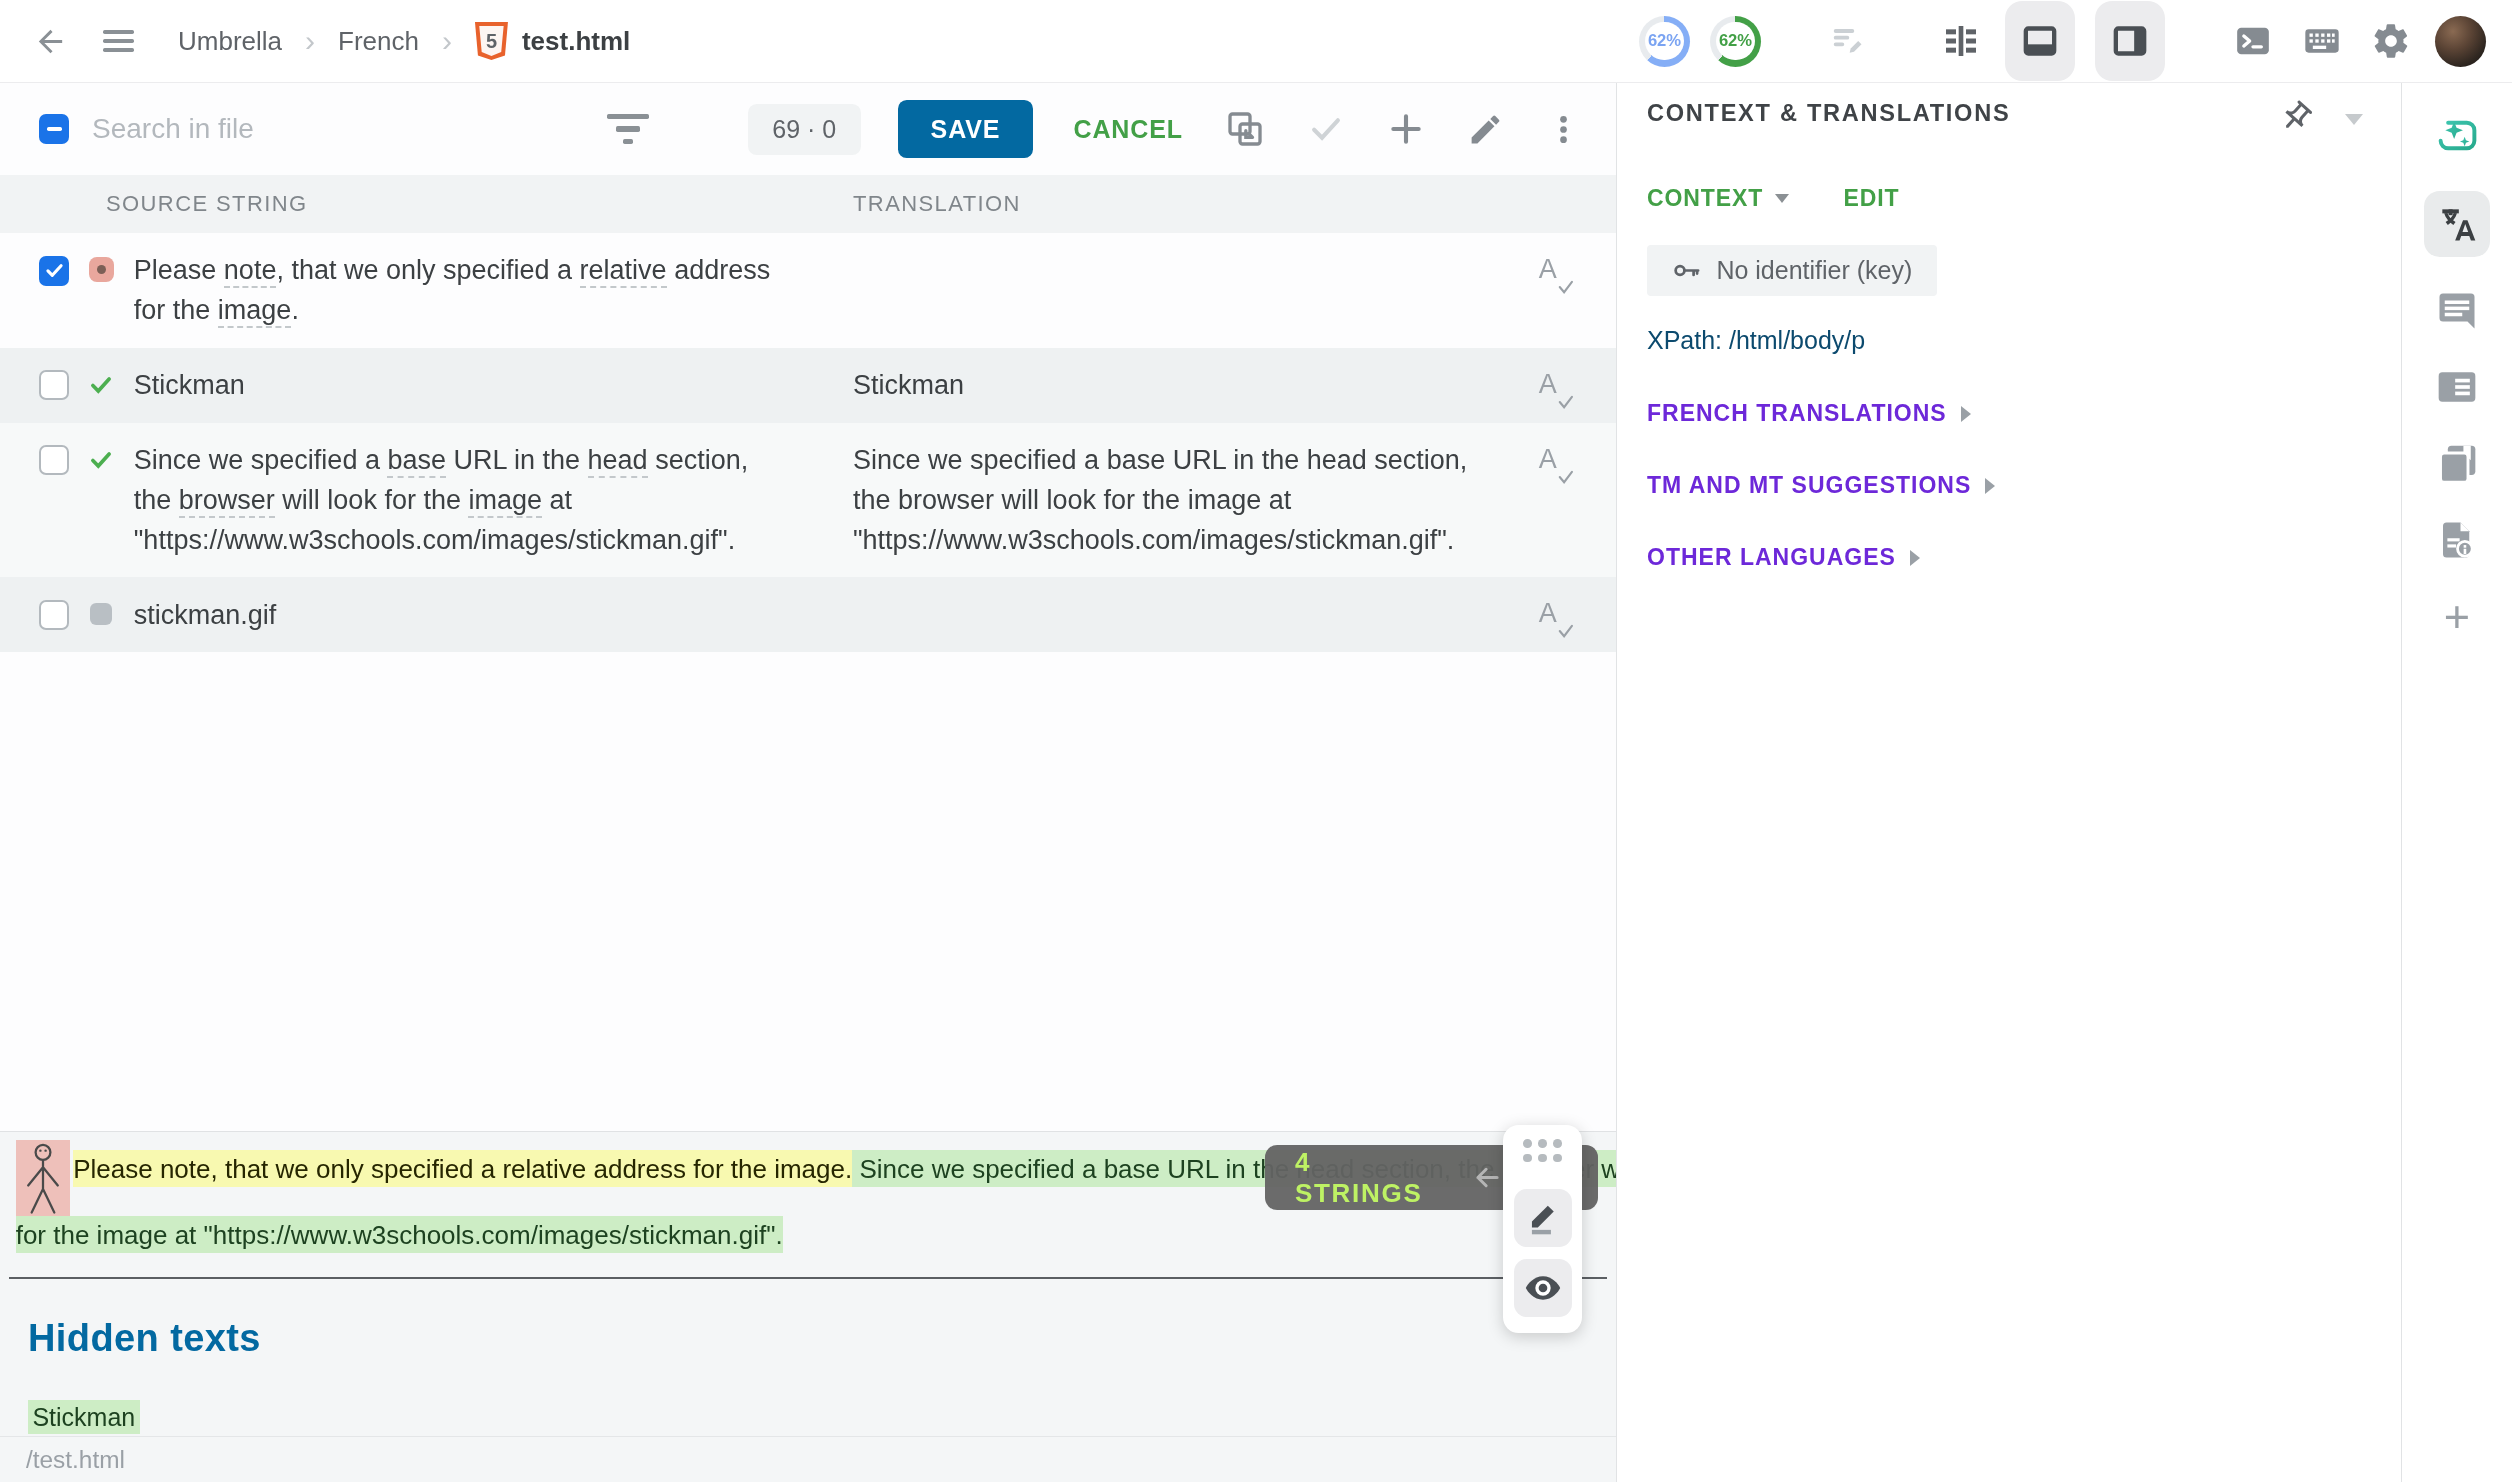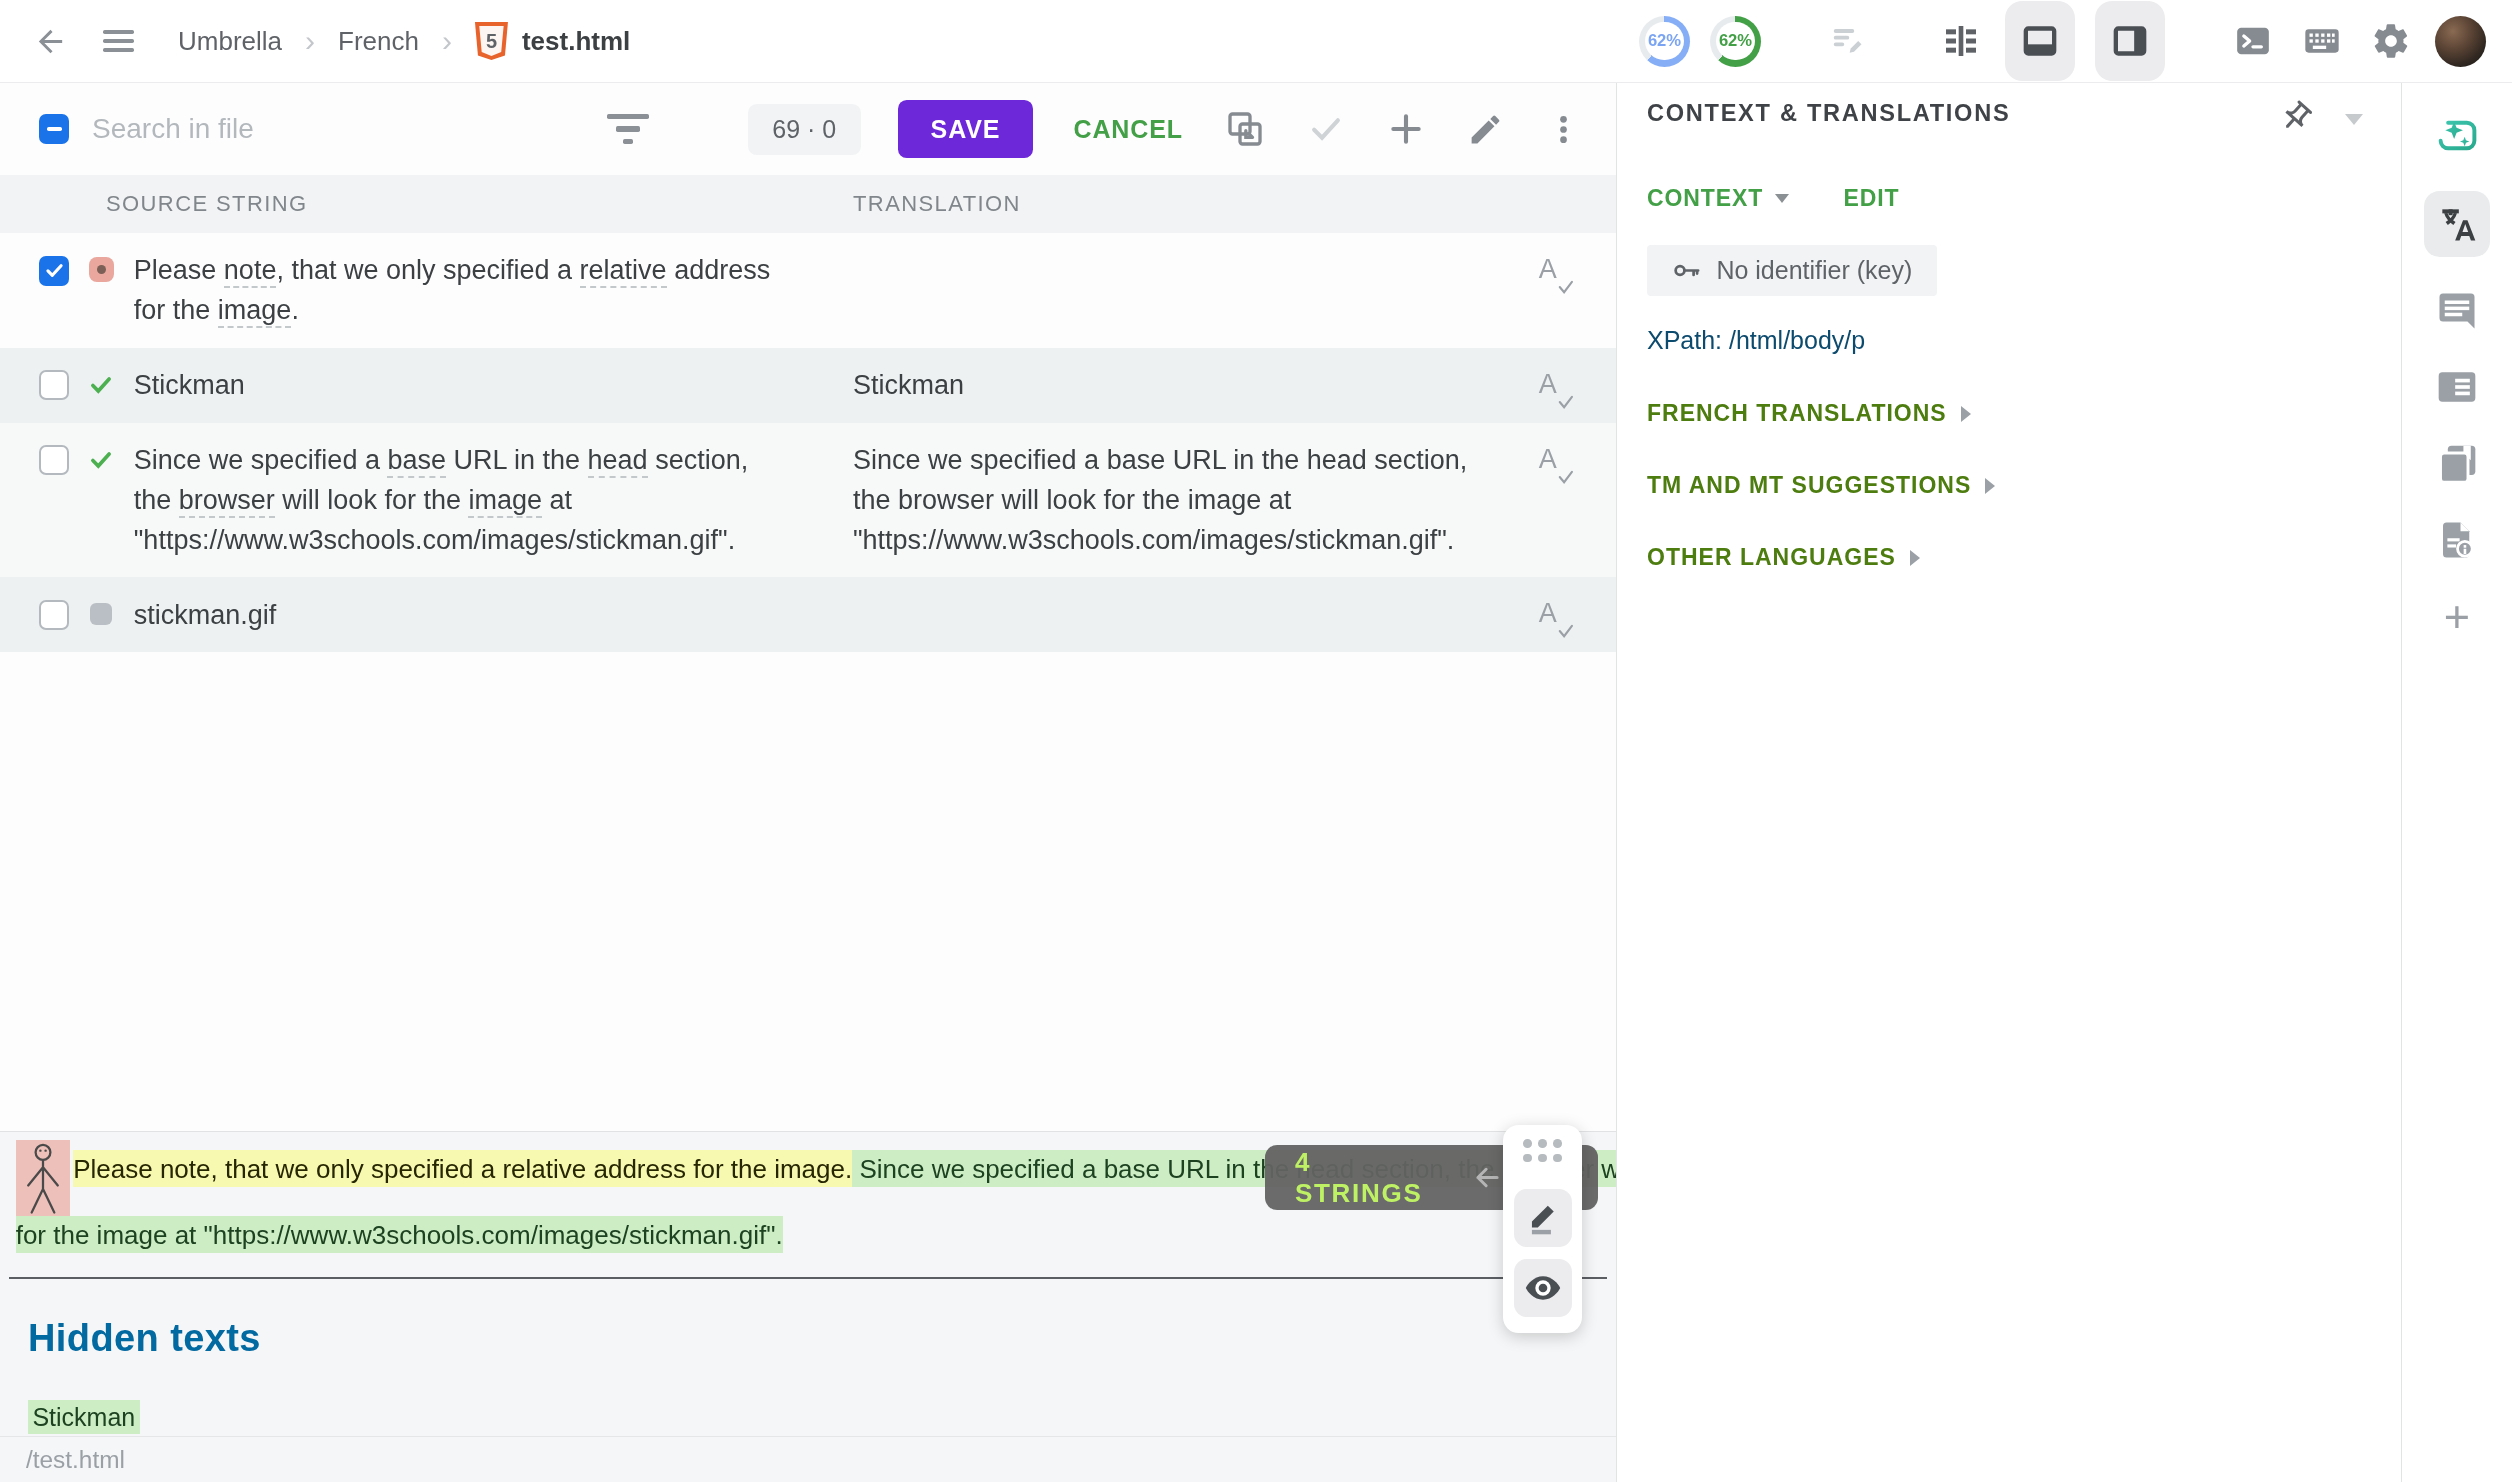--- a/index.html
+++ b/index.html
@@ -44,21 +44,21 @@
   .cb.ind{background:#1a73e8;border:none;display:flex;align-items:center;justify-content:center;}
   .cb.ind i{display:block;width:15px;height:3.5px;background:#fff;border-radius:1.7px;}
   .cb.checked{background:#1a73e8;border:none;display:flex;align-items:center;justify-content:center;}
   .search{border:none;outline:none;background:transparent;font-size:28px;margin-left:23px;width:436px;
     font-family:"Liberation Sans",sans-serif;color:#3c4043;}
   .search::placeholder{color:#b3b8bd;}
   .filter{margin-left:79px;display:flex;flex-direction:column;align-items:center;gap:7px;cursor:pointer;}
   .filter i{display:block;height:5.2px;border-radius:1.7px;background:#8a9095;}
   .counter{margin-left:auto;background:#f1f3f4;border-radius:8.7px;height:51px;display:flex;align-items:center;
     padding:0 24.4px;font-size:25px;color:#5f6368;}
-  .btn-save{margin-left:37px;background:#6d28d9;color:#fff;border:none;border-radius:8.7px;height:58px;
+  .btn-save{margin-left:37px;background:#0369a1;color:#fff;border:none;border-radius:8.7px;height:58px;
     padding:0 33px;font-size:25px;font-weight:bold;letter-spacing:0.9px;cursor:pointer;font-family:inherit;}
   .btn-cancel{margin-left:40px;background:none;border:none;color:#43a047;font-size:25px;font-weight:bold;
     letter-spacing:0.9px;cursor:pointer;font-family:inherit;}
   .ticon{margin-left:42px;cursor:pointer;display:flex;align-items:center;justify-content:center;}
 
   
   .thead{height:58px;background:#f1f3f4;position:relative;}
   .thead span{position:absolute;top:15.7px;font-size:22px;letter-spacing:1.4px;color:#80868b;}
   .th-src{left:106px;} .th-tr{left:853px;}
   .rows{position:relative;height:980px;}
@@ -106,21 +106,21 @@
   .sb-title{font-size:23.6px;letter-spacing:1.7px;color:#3f4347;font-weight:bold;}
   .sb-pin{position:absolute;right:87px;top:15.7px;cursor:pointer;}
   .sb-caret{position:absolute;right:38px;top:31px;width:0;height:0;border-left:9.6px solid transparent;
     border-right:9.6px solid transparent;border-top:11.3px solid #c6cacd;cursor:pointer;}
   .sb-tabs{margin-top:58px;display:flex;align-items:center;gap:54px;}
   .sb-tab{font-size:23px;letter-spacing:0.9px;color:#43a047;font-weight:bold;cursor:pointer;display:flex;align-items:center;gap:12.2px;}
   .tab-caret{width:0;height:0;border-left:7.9px solid transparent;border-right:7.9px solid transparent;border-top:9.6px solid #8b9094;}
   .key-pill{margin-top:33px;background:#f1f3f4;border-radius:4px;height:51px;display:inline-flex;
     align-items:center;gap:14px;padding:0 24.4px;font-size:25px;color:#5f6368;}
   .xpath{margin-top:30px;font-size:25px;color:#0c4a6e;}
-  .sb-section{margin-top:45px;font-size:23px;letter-spacing:1px;color:#4d7c0f;font-weight:bold;cursor:pointer;
+  .sb-section{margin-top:45px;font-size:23px;letter-spacing:1px;color:#6d28d9;font-weight:bold;cursor:pointer;
     display:flex;align-items:center;gap:14px;}
   .sec-arrow{width:0;height:0;border-top:8.7px solid transparent;border-bottom:8.7px solid transparent;border-left:10.5px solid #9aa0a6;}
 
   
   .rail-btn{cursor:pointer;display:flex;align-items:center;justify-content:center;}
   .rail-pill{width:66px;height:66px;border-radius:15.7px;background:#e9ebec;display:flex;align-items:center;justify-content:center;}
   .rail-plus{font-size:45px;color:#9aa0a6;line-height:1;font-weight:200;}
 </style>
 </head>
 <body>

